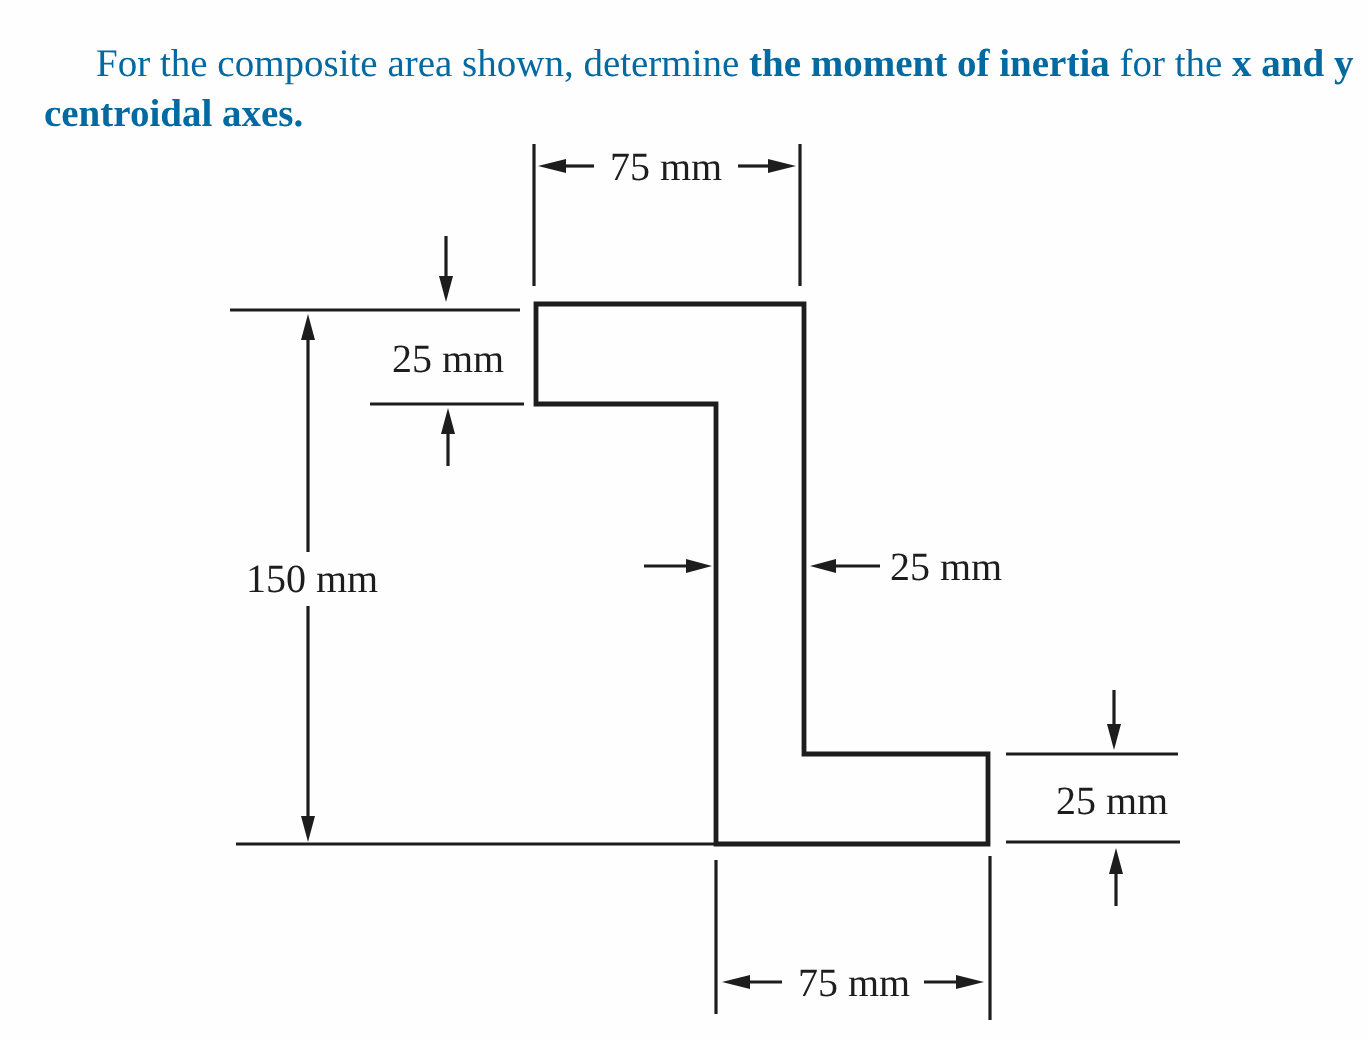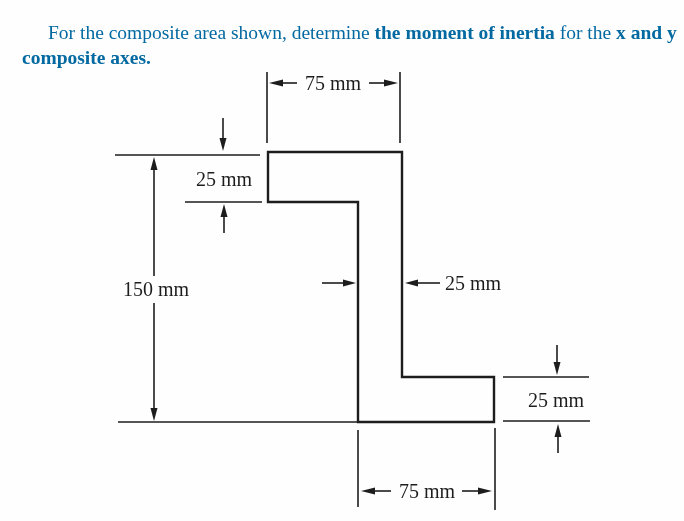--- a/index.html
+++ b/index.html
@@ -52,21 +52,21 @@
   .arrowhead {
     fill: #1d1d1d;
     stroke: none;
   }
 </style>
 </head>
 <body>
 
 <div class="page">
 
-  <p class="problem-statement"><span>For the composite area shown, determine </span><b>the moment of inertia</b><span> for the </span><b>x and y</b><br><b>composite axes.</b></p>
+  <p class="problem-statement"><span>For the composite area shown, determine </span><b>the moment of inertia</b><span> for the </span><b>x and y</b><br><b>centroidal axes.</b></p>
 
   <svg class="figure-canvas" width="684" height="521" viewBox="0 0 684 521">
 
     <polygon class="outline" points="268,152 402,152 402,377 494,377 494,422 358,422 358,202 268,202"></polygon>
 
     <line class="dimline" x1="115" y1="155" x2="260" y2="155"></line>
 
     <line class="dimline" x1="118" y1="422" x2="357" y2="422"></line>
 
     <g>

